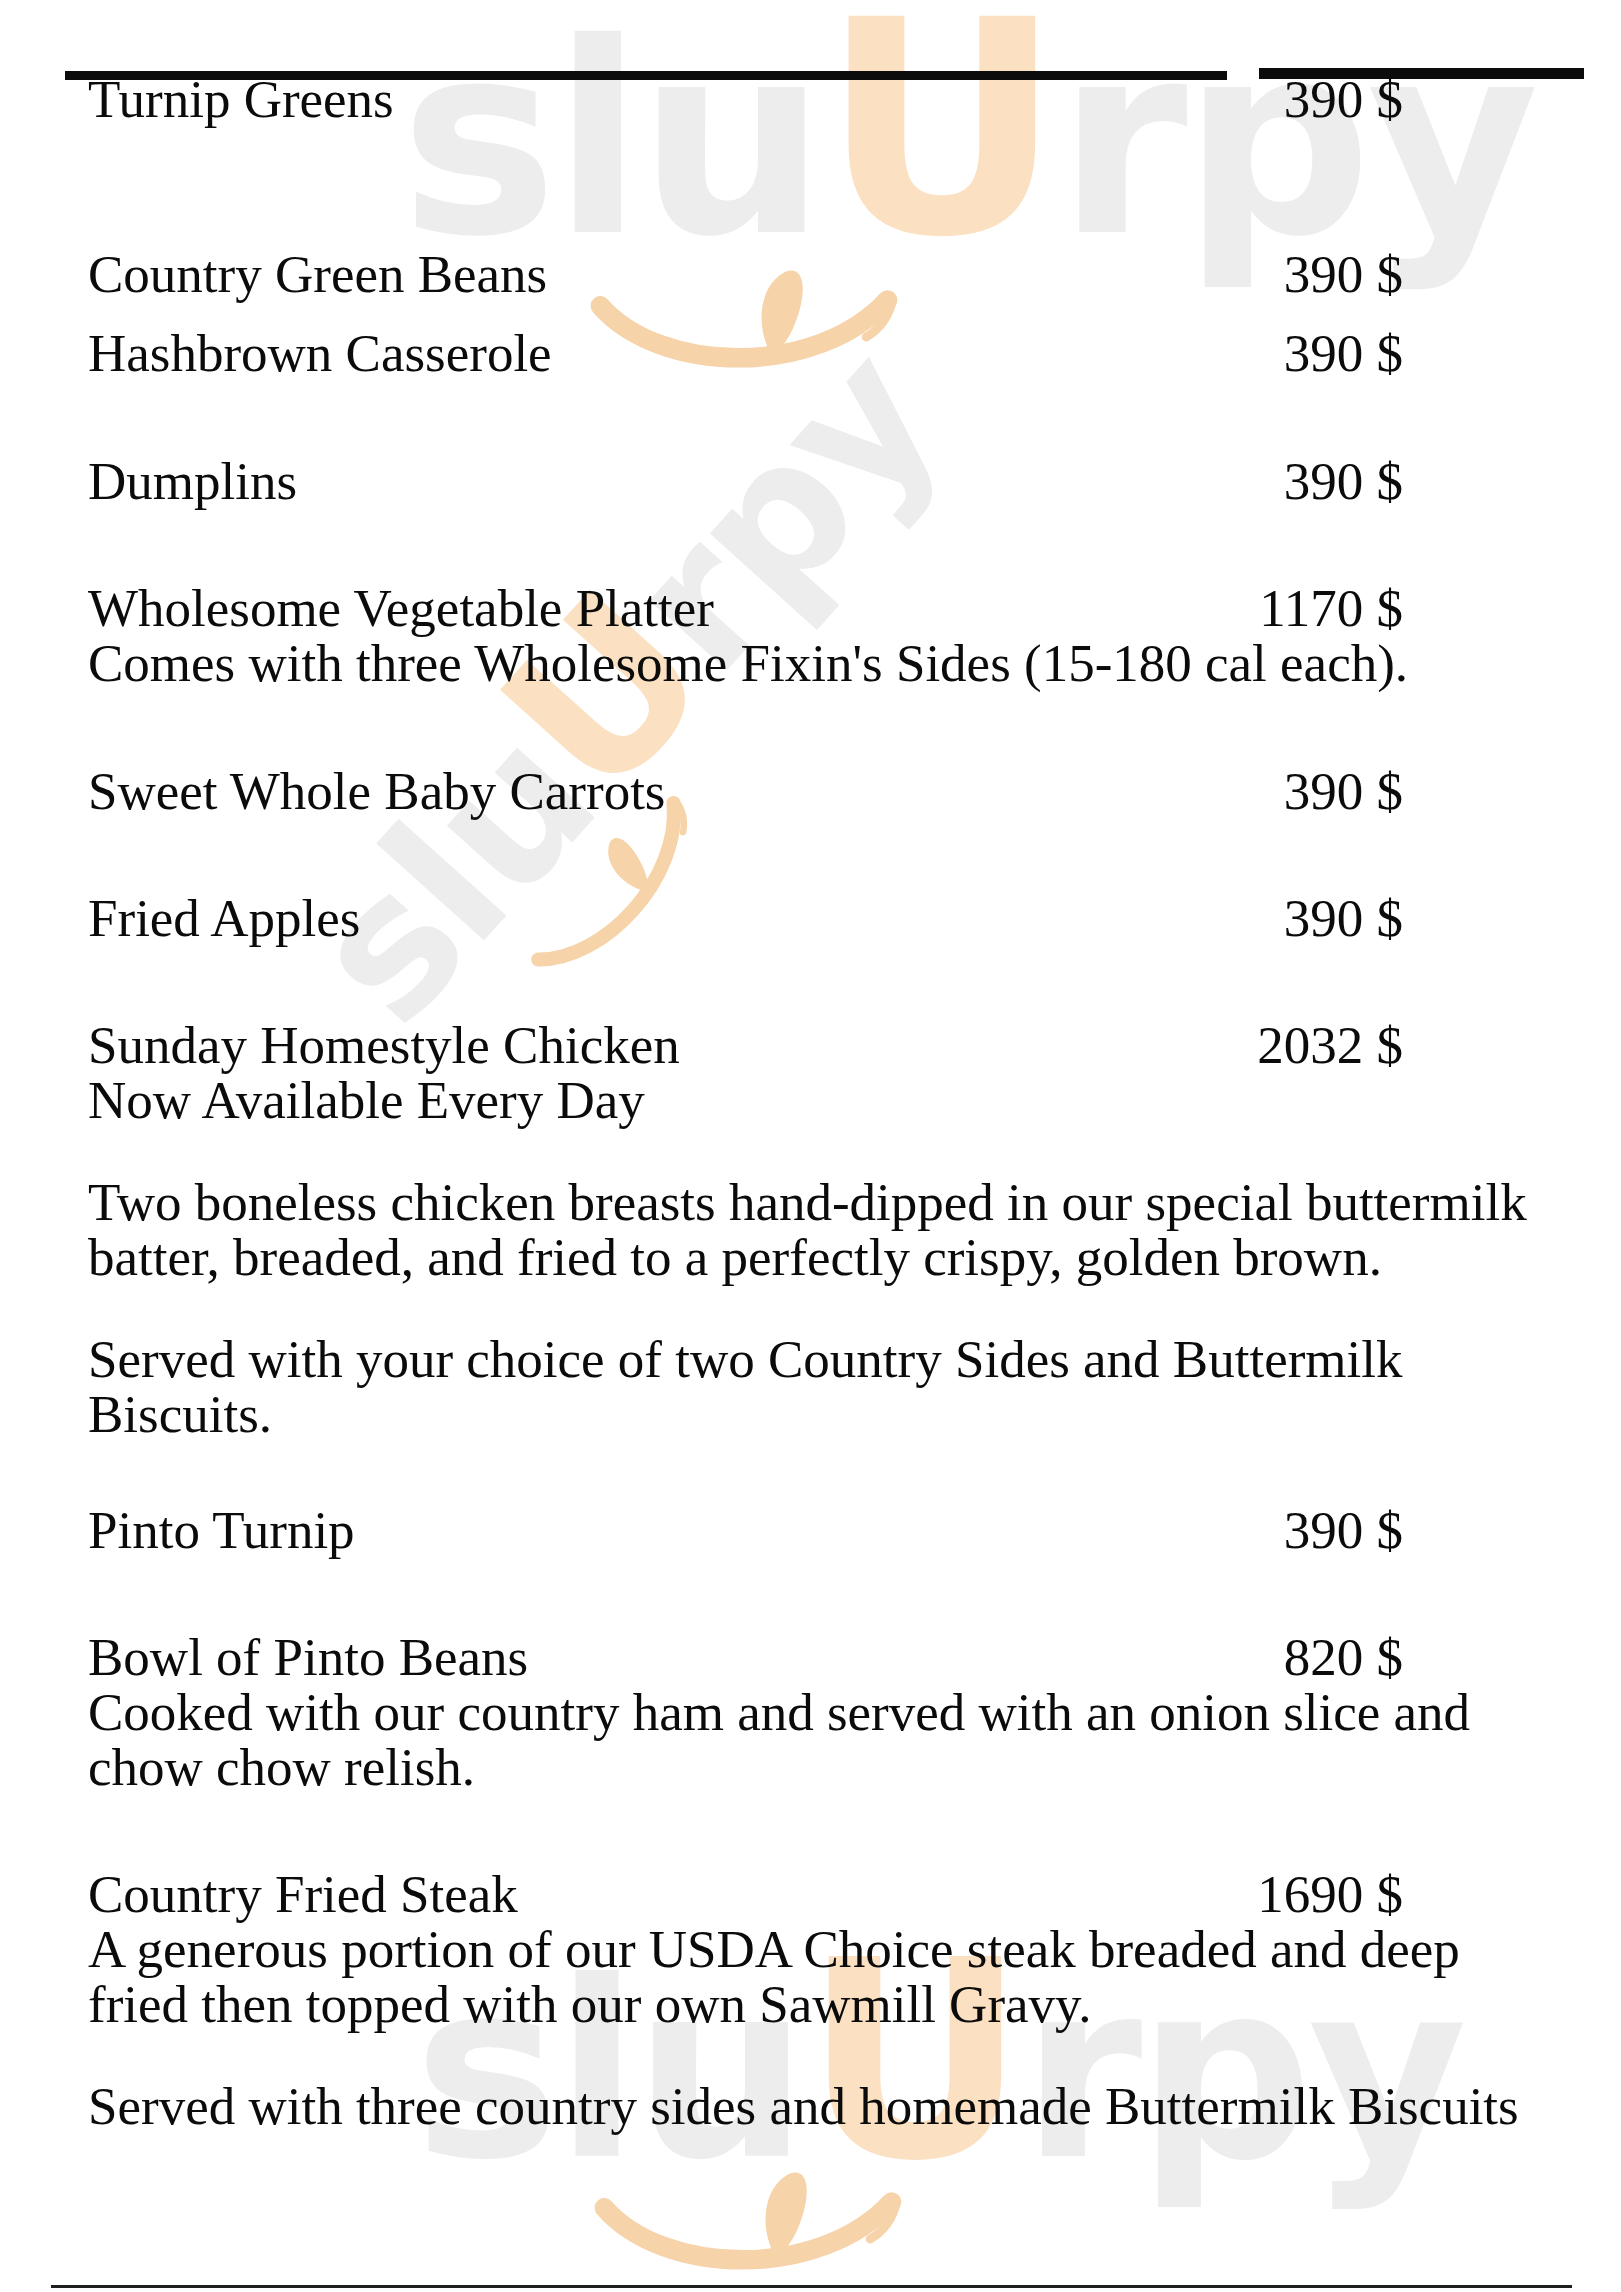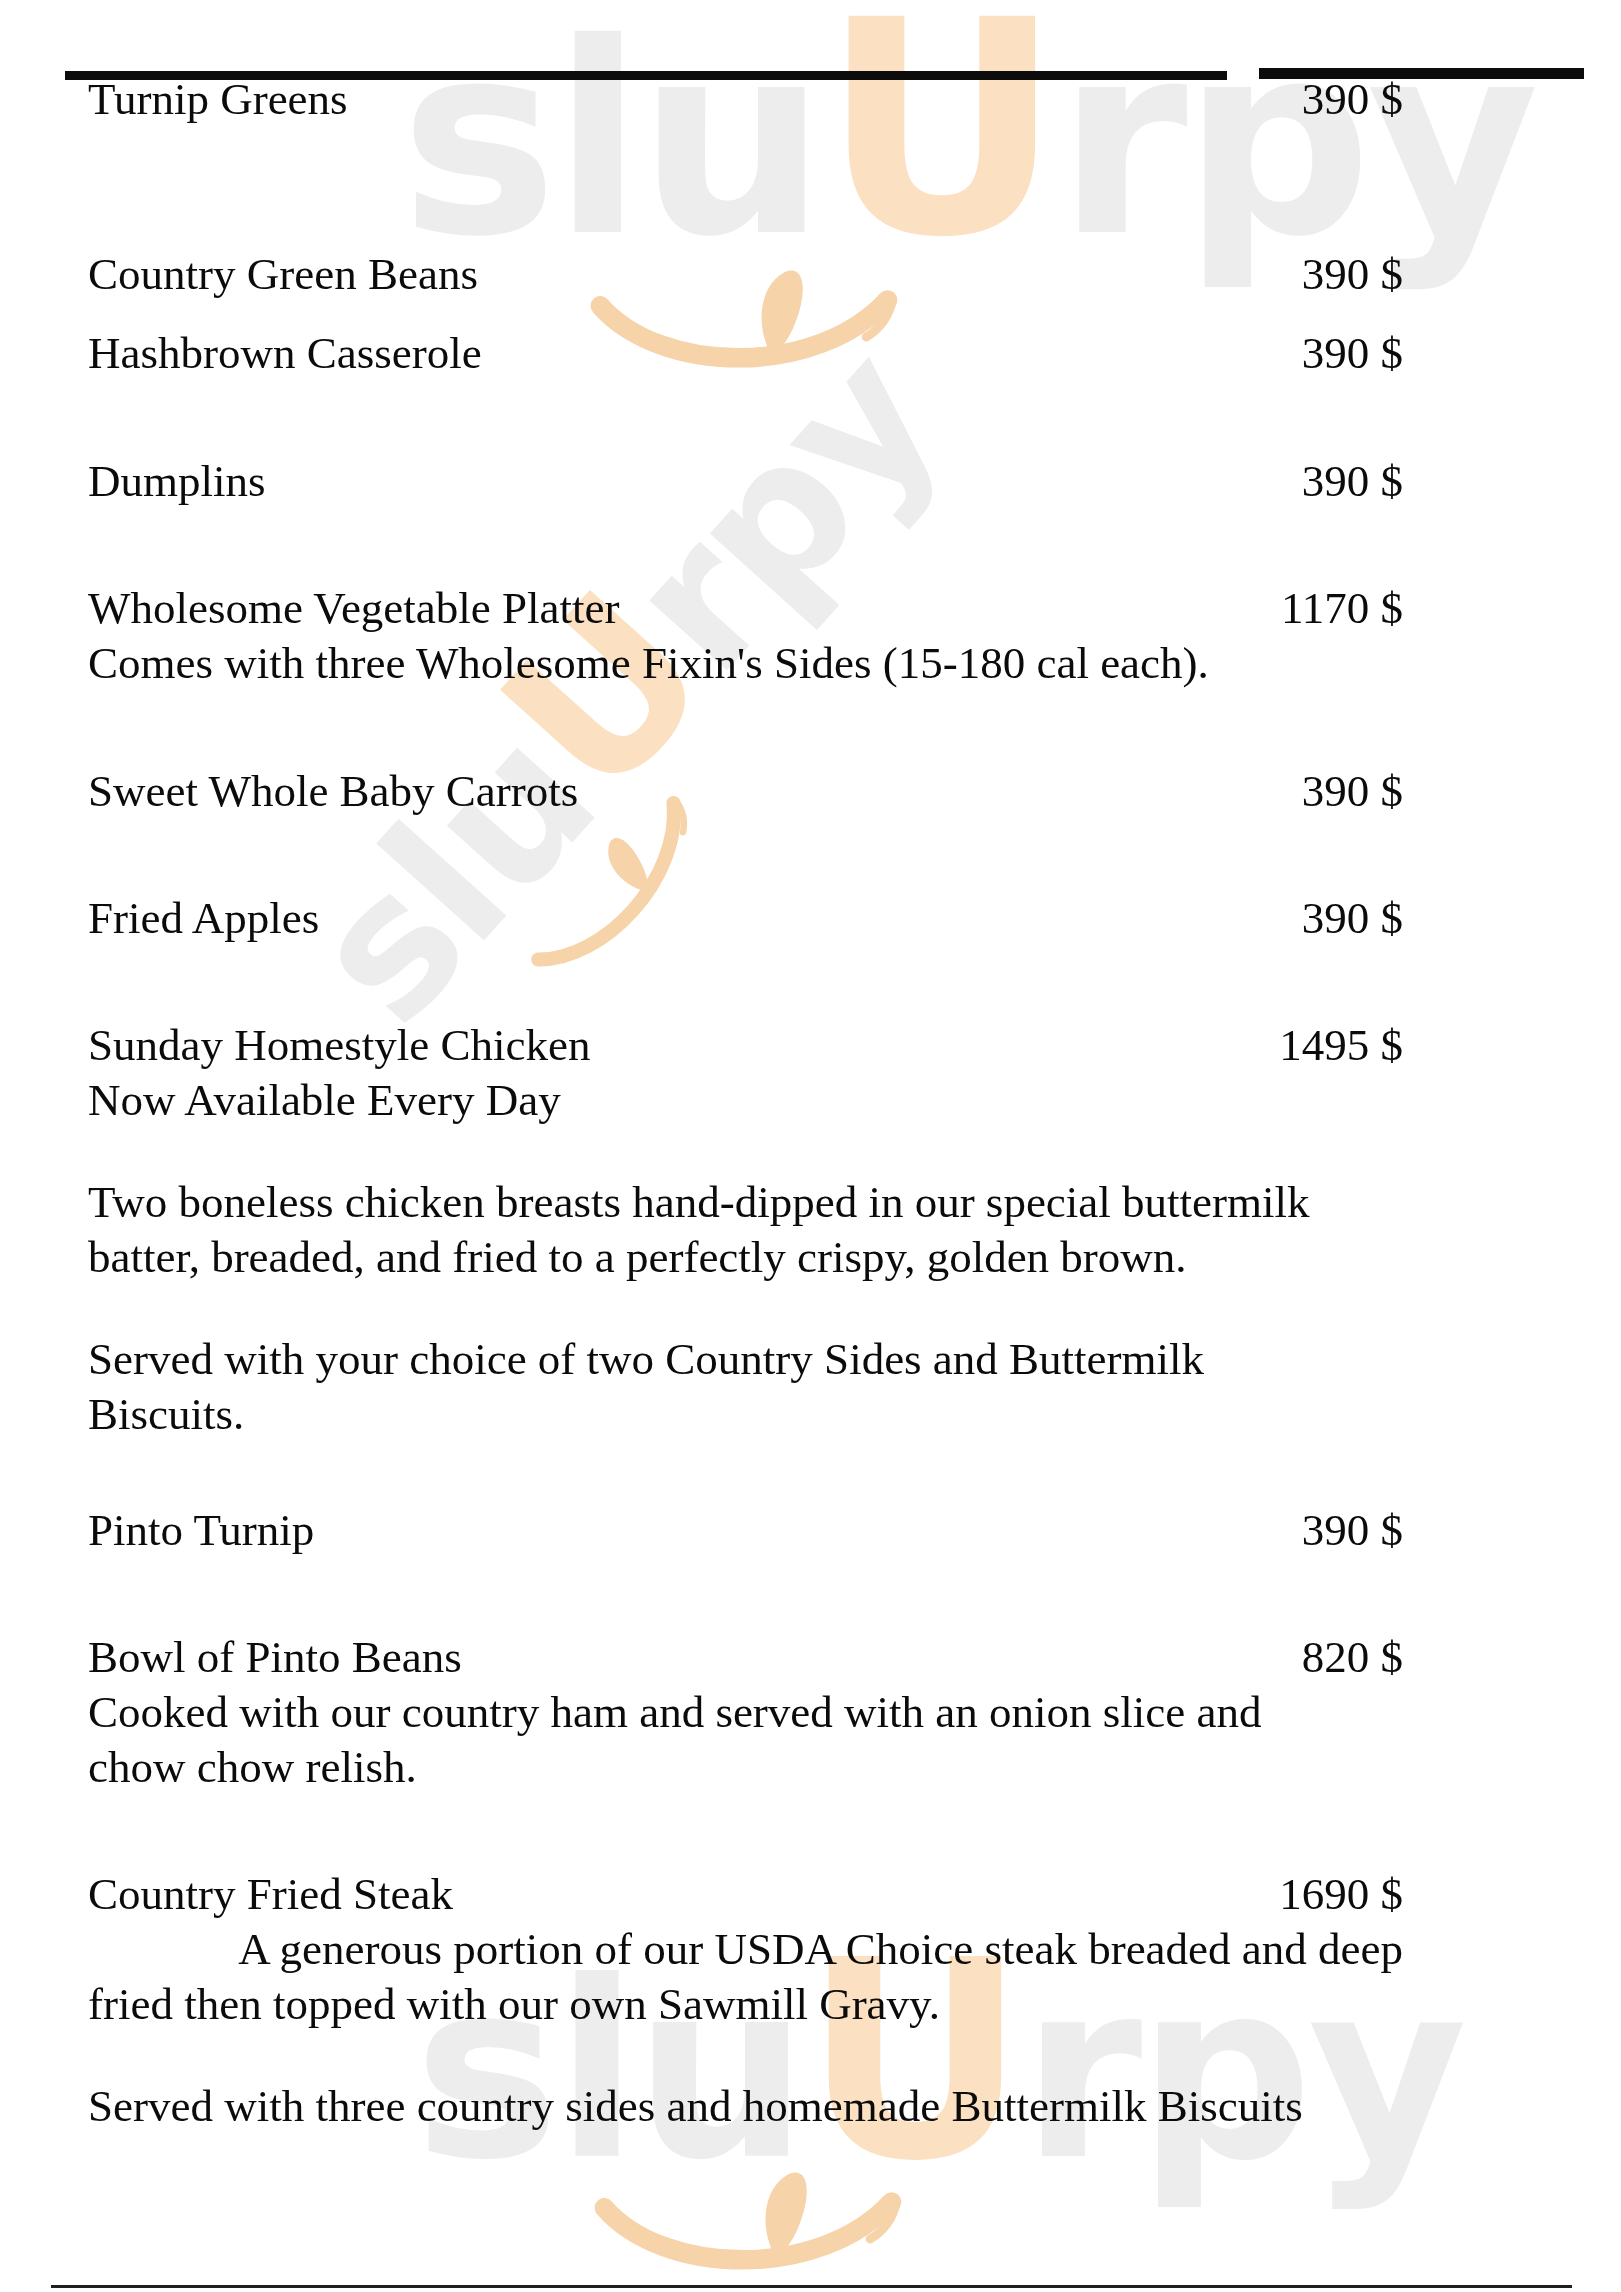--- a/index.html
+++ b/index.html
@@ -41,21 +41,21 @@
   .rule-top-right{left:1259px;top:68px;width:325px;height:10.8px;background:var(--rule-top,#0c0c0c);}
   .rule-bottom{left:51px;top:2285px;width:1521px;height:2.9px;background:var(--rule-bottom,#1f1f1f);}
 
   
   #menu-list{position:absolute;inset:0;z-index:1;}
   .row{
     position:absolute;
     left:88px;right:218px;
     height:55px;
     line-height:55px;
-    font-size:45px;
+    font-size:53px;
     white-space:nowrap;
   }
   .row .item-name{float:left;}
   .row .item-price{float:right;}
 </style>
 </head>
 <body>
 
 <div class="page">
 
@@ -125,21 +125,21 @@
       <span class="item-price">390 $</span>
     </div>
 
     <div class="row" style="top: 891px; text-align: right;">
       <span class="item-name">Fried Apples</span>
       <span class="item-price">390 $</span>
     </div>
 
     <div class="row" style="top: 1018px;">
       <span class="item-name">Sunday Homestyle Chicken</span>
-      <span class="item-price">1495 $</span>
+      <span class="item-price">2032 $</span>
     </div>
 
     <div class="row" style="top: 1073px;">
       <span class="item-desc">Now Available Every Day</span>
     </div>
 
     <div class="row" style="top: 1175px;">
       <span class="item-desc">Two boneless chicken breasts hand-dipped in our special buttermilk</span>
     </div>
 

